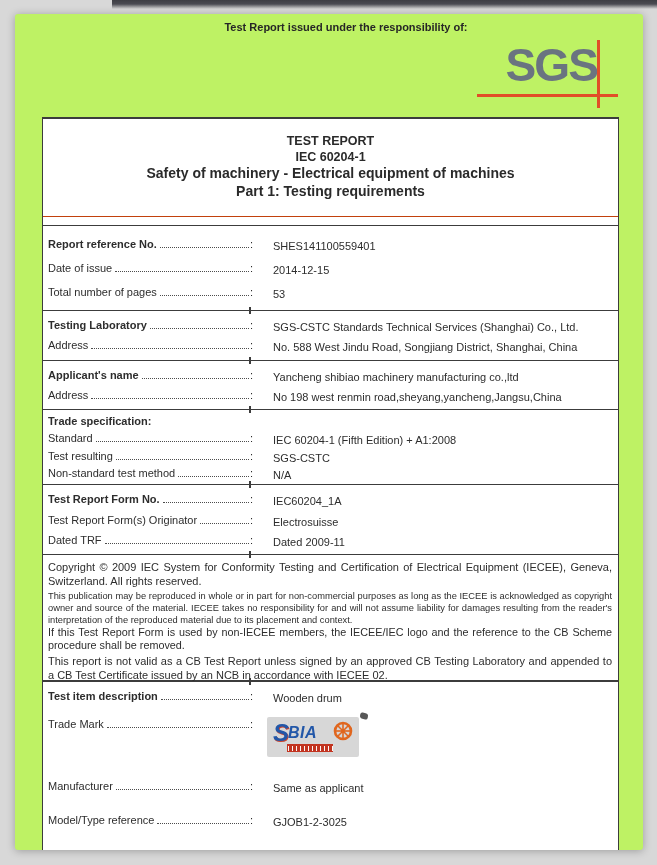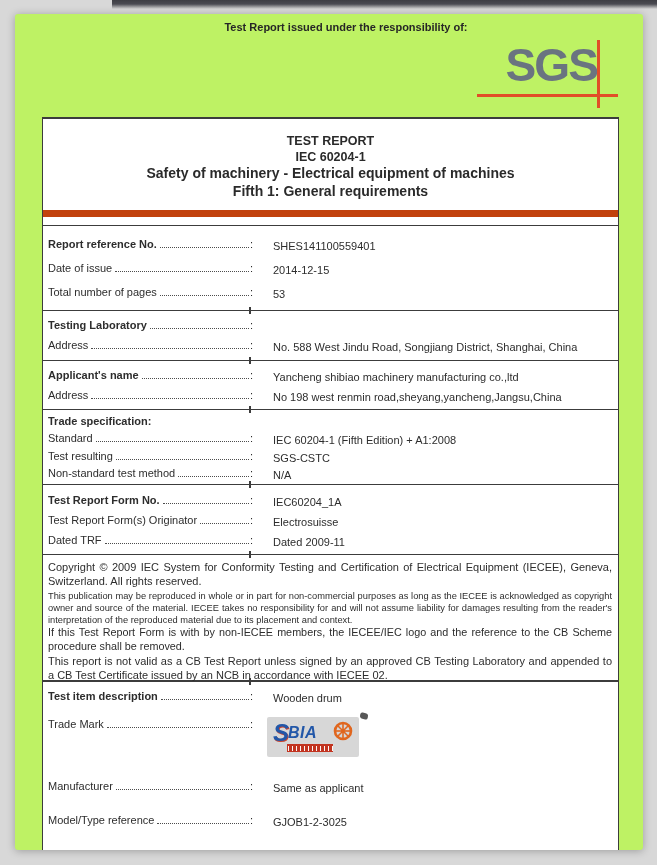--- a/index.html
+++ b/index.html
@@ -43,21 +43,21 @@
     box-sizing:border-box;
     background:#fff;
     display:flex;flex-direction:column;
   }
   .tsection{box-sizing:border-box;border-bottom:1.5px solid #3c3c3c;position:relative;}
   .tsection.tick::before{
     content:"";position:absolute;left:206px;top:-4px;width:1.5px;height:7px;background:#3c3c3c;
   }
   .title-section{
     height:100px;text-align:center;padding-top:14px;box-sizing:border-box;
-    border-bottom:7px solid #c2410c;
+    border-bottom:1px solid #c2410c;
   }
   .title-line{font-weight:bold;color:#2a2a2a;}
   .title-sm{font-size:12.5px;line-height:16px;}
   .title-lg{font-size:14px;line-height:17.5px;}
   .spacer-row{height:8px;border-bottom:1.5px solid #3c3c3c;}
 
   .rows{display:flex;flex-direction:column;justify-content:space-evenly;height:100%;box-sizing:border-box;padding:1px 0;}
   .row{
     display:flex;align-items:baseline;
     padding:0 8px 0 5px;font-size:11px;line-height:14px;color:#2d2d2d;
@@ -130,21 +130,21 @@
       <div class="sgs-hline"></div>
       <div class="sgs-vline"></div>
     </div>
 
     <div class="report-table">
 
       <div class="title-section">
         <div class="title-line title-sm">TEST REPORT</div>
         <div class="title-line title-sm">IEC 60204-1</div>
         <div class="title-line title-lg">Safety of machinery - Electrical equipment of machines</div>
-        <div class="title-line title-lg">Fifth 1: General requirements</div>
+        <div class="title-line title-lg">Part 1: Testing requirements</div>
       </div>
 
       <div class="spacer-row"></div>
 
       <div class="tsection sec-item" id="sec-reference">
         <div class="rows">
             <div class="row bold-label">
               <span class="lbl">
                 <span class="lbl-text">Report reference No.</span>
                 <span class="dots"></span>
@@ -172,20 +172,21 @@
       </div>
 
       <div class="tsection sec-item tick" id="sec-laboratory">
         <div class="rows">
             <div class="row bold-label">
               <span class="lbl">
                 <span class="lbl-text">Testing Laboratory</span>
                 <span class="dots"></span>
                 <span class="colon">:</span>
               </span>
+              <span class="val">SGS-CSTC Standards Technical Services (Shanghai) Co., Ltd.</span>
             </div>
             <div class="row">
               <span class="lbl">
                 <span class="lbl-text">Address</span>
                 <span class="dots"></span>
                 <span class="colon">:</span>
               </span>
               <span class="val">No. 588 West Jindu Road, Songjiang District, Shanghai, China</span>
             </div>
           </div>
@@ -269,21 +270,21 @@
                 <span class="colon">:</span>
               </span>
               <span class="val">Dated 2009-11</span>
             </div>
           </div>
       </div>
 
       <div class="tsection tick" id="sec-copyright">
           <p class="copy-p bold">Copyright © 2009 IEC System for Conformity Testing and Certification of Electrical Equipment (IECEE), Geneva, Switzerland. All rights reserved.</p>
           <p class="copy-p small">This publication may be reproduced in whole or in part for non-commercial purposes as long as the IECEE is acknowledged as copyright owner and source of the material. IECEE takes no responsibility for and will not assume liability for damages resulting from the reader's interpretation of the reproduced material due to its placement and context.</p>
-          <p class="copy-p normal">If this Test Report Form is with by non-IECEE members, the IECEE/IEC logo and the reference to the CB Scheme procedure shall be removed.</p>
+          <p class="copy-p normal">If this Test Report Form is used by non-IECEE members, the IECEE/IEC logo and the reference to the CB Scheme procedure shall be removed.</p>
           <p class="copy-p bold">This report is not valid as a CB Test Report unless signed by an approved CB Testing Laboratory and appended to a CB Test Certificate issued by an NCB in accordance with IECEE 02.</p>
         </div>
 
       <div class="tsection sec-item tick" id="sec-item">
         <div class="rows">
             <div class="row bold-label">
               <span class="lbl">
                 <span class="lbl-text">Test item description</span>
                 <span class="dots"></span>
                 <span class="colon">:</span>

